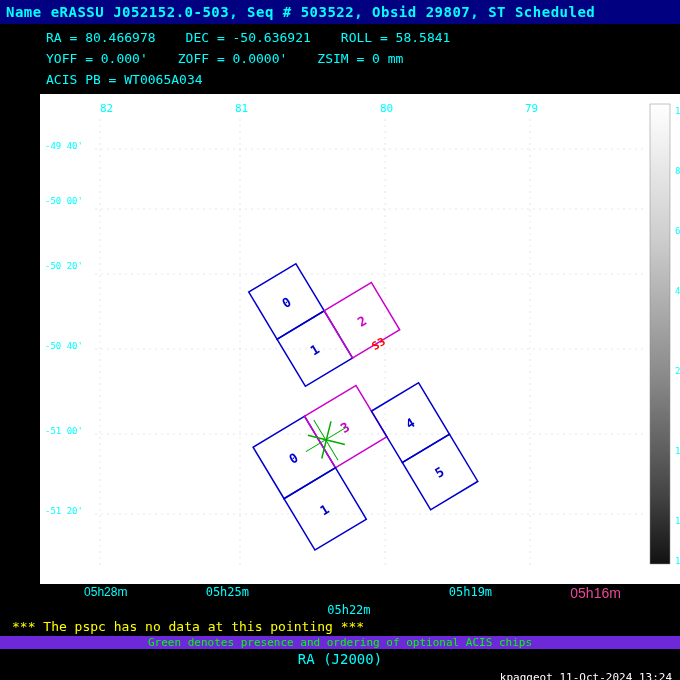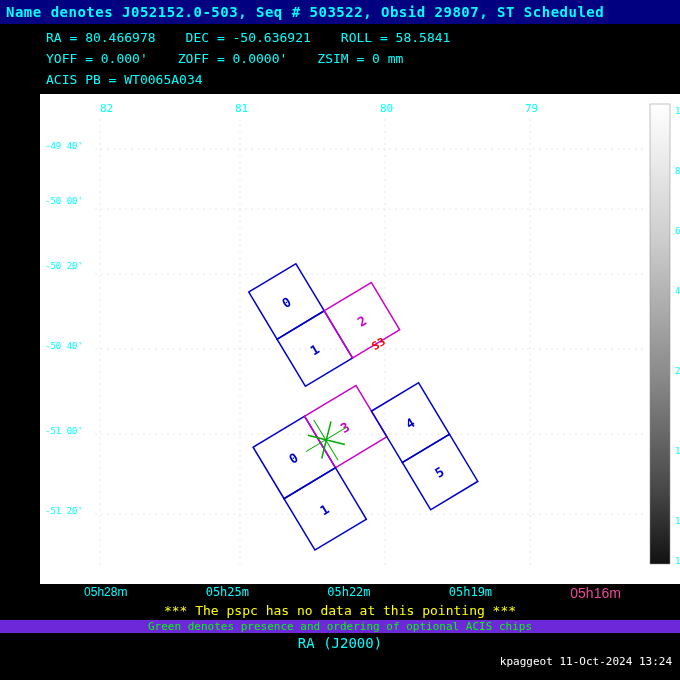--- a/index.html
+++ b/index.html
@@ -51,23 +51,24 @@
     }
     #ra-axis-label {
       color: #00ffff;
       font-size: 14px;
       text-align: center;
       padding: 2px 0;
     }
     #pspc-message {
       color: #ffff00;
       font-size: 13px;
-      text-align: center;
+      text-align: left;
       padding: 2px 0;
       background: #000;
+      margin-left: 12px;
     }
     #green-message {
       color: #00ff00;
       font-size: 11px;
       text-align: center;
       background: #6d28d9;
     }
     #footer {
       color: #fff;
       font-size: 11px;
@@ -89,21 +90,21 @@
       font-family: monospace;
       white-space: nowrap;
     }
   </style>
 </head>
 <body>
 
 <div id="main-container">
 
   <div id="title-bar">
-    <span>Name denotes J052152.0-503, Seq # 503522, Obsid 29807, ST Scheduled</span>
+    <span>Name eRASSU J052152.0-503, Seq # 503522, Obsid 29807, ST Scheduled</span>
   </div>
 
   <div id="info-panel">
     <div class="info-line">
       <span>RA = 80.466978</span>
       <span>DEC = -50.636921</span>
       <span>ROLL = 58.5841</span>
     </div>
     <div class="info-line">
       <span>YOFF =   0.000'</span>
@@ -209,21 +210,21 @@
 
       </svg>
     </div>
   </div>
 
   <div id="bottom-section">
 
     <div style="position:relative; background:#000; padding: 1px 0 0 25px; display:flex; justify-content:space-around; width:640px; margin-left:20px;">
       <span style="color:#00ffff; font-family:Liberation Sans, sans-serif; font-size:12px;">05h28m</span>
       <span style="color:#00ffff; font-family:monospace; font-size:12px;">05h25m</span>
-      <span style="color:#00ffff; font-family:monospace; font-size:12px;">05h22m</span>
+      <span style="color:#00ffff; font-family:monospace; font-size:12px;margin-top:18px;">05h22m</span>
       <span style="color:#00ffff; font-family:monospace; font-size:12px;">05h19m</span>
       <span style="color:#ec4899; font-family:Liberation Sans, sans-serif; font-size:14px;">05h16m</span>
     </div>
 
     <div id="pspc-message">
       <span>*** The pspc has no data at this pointing ***</span>
     </div>
 
     <div id="green-message">
       <span>Green denotes presence and ordering of optional ACIS chips</span>

